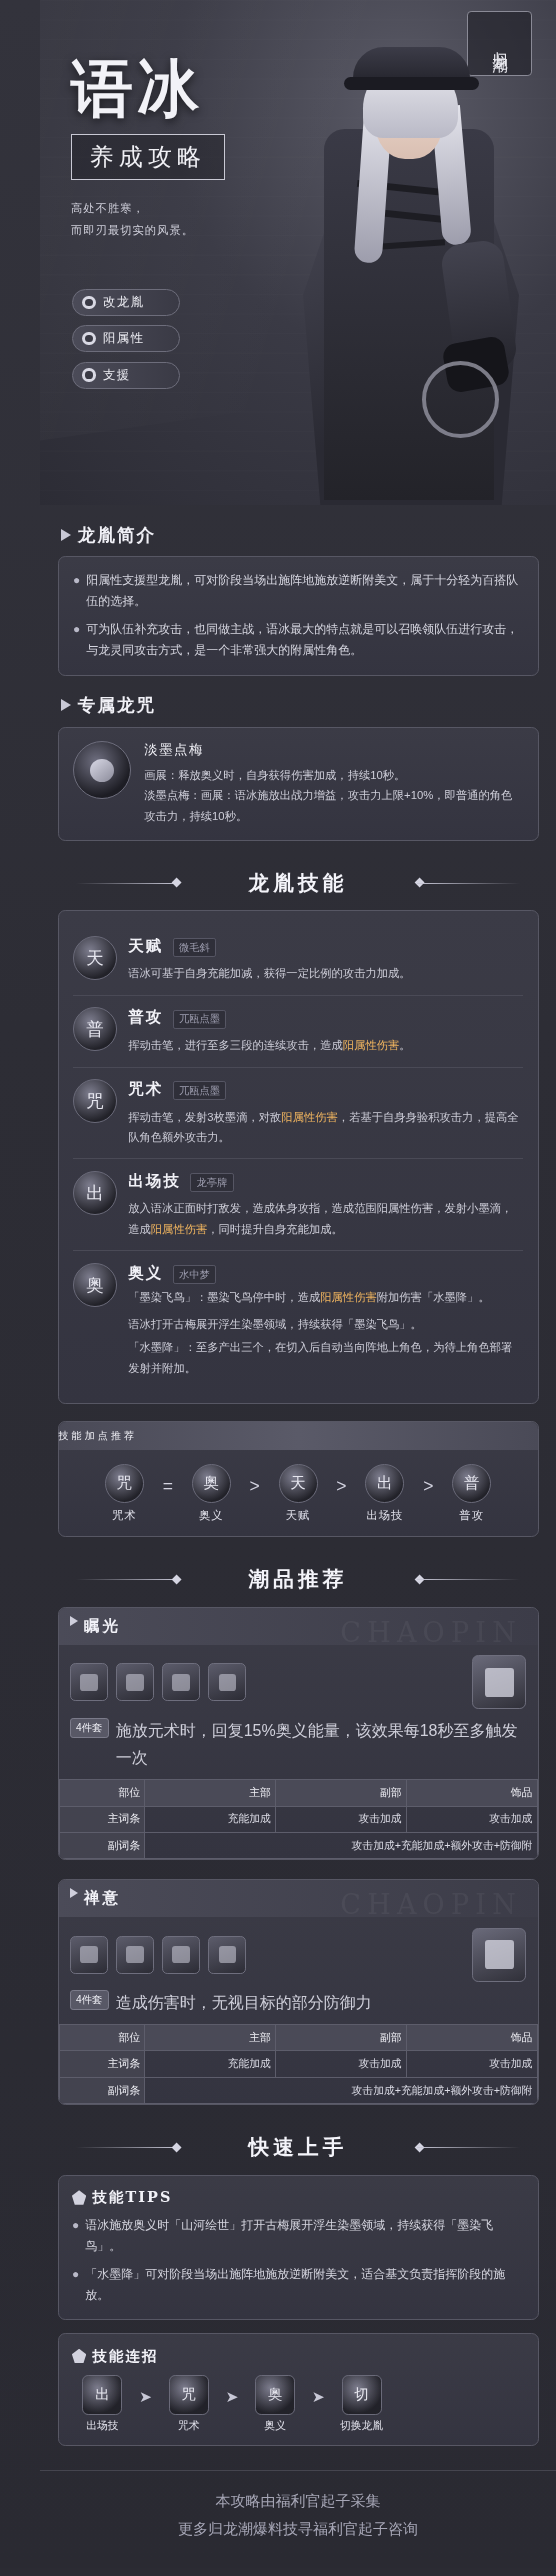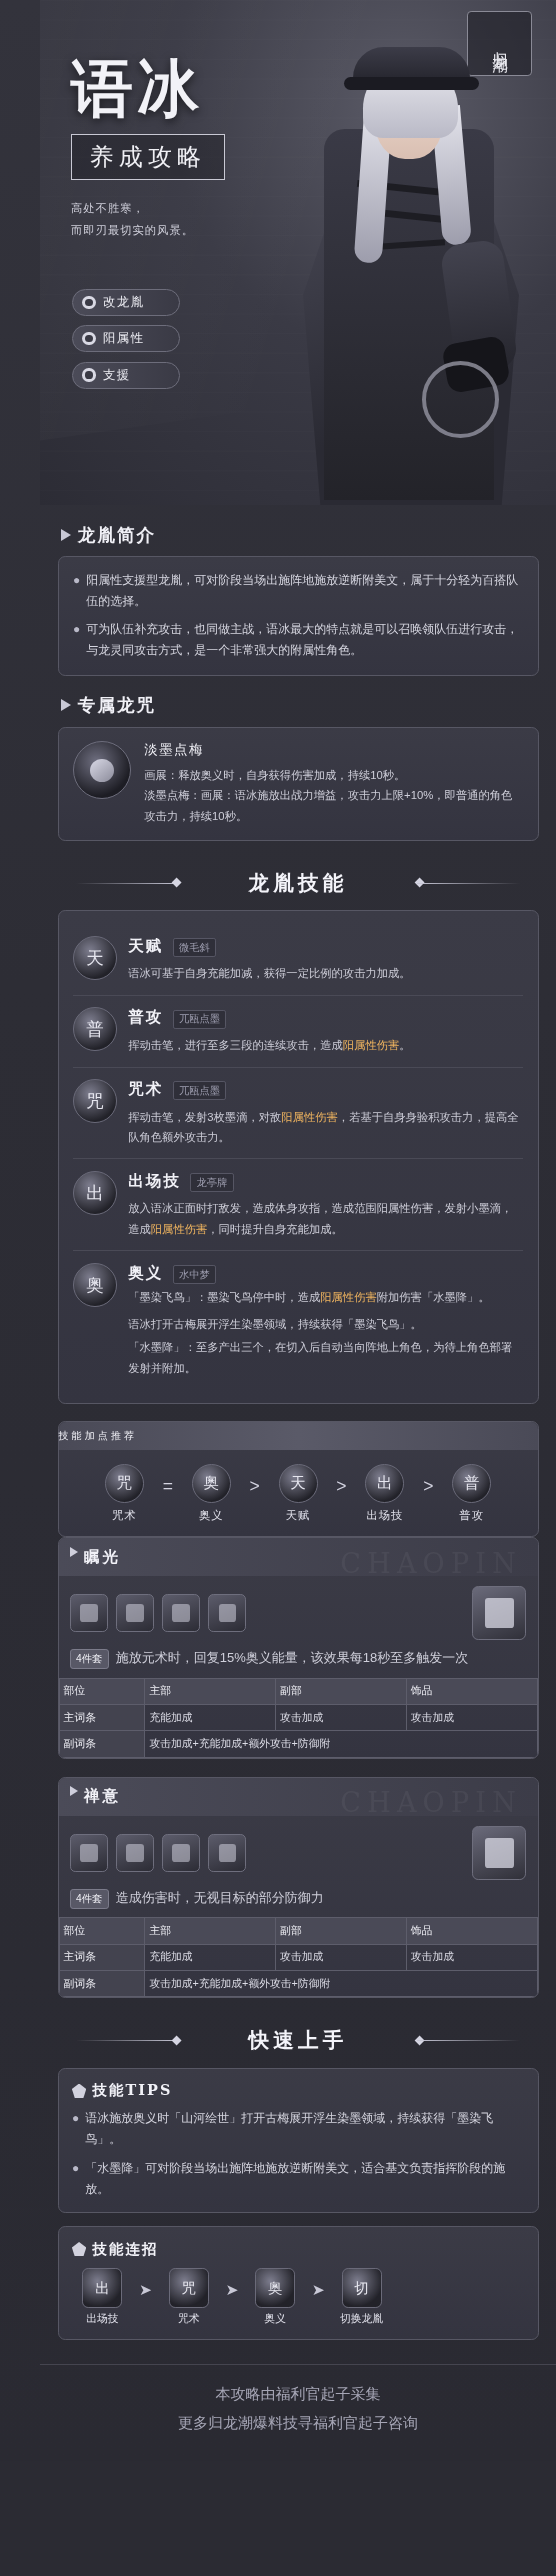--- a/index.html
+++ b/index.html
@@ -94,23 +94,23 @@
   .gear-head { display:flex; gap:6.2px; padding:8.2px 11.3px; background:linear-gradient(90deg,#4b4b58,#3c3c48); }
   .gear-head .tri { width:0;height:0;border-left:8.2px solid #cfcfdc; border-top:5.2px solid transparent; border-bottom:5.2px solid transparent; }
   .gear-head h3 { margin:0; font-size:15.5px; letter-spacing:3.1px; color:#f2f2f8; font-family:"DejaVu Serif", serif; }
   .gear-items { display:flex; align-items:center; gap:8.2px; padding:10.3px 11.3px 4.1px; }
   .gi { width:38px; height:38px; border-radius:5.2px; background:linear-gradient(160deg,#5c5c6b,#2c2c35); border:1px solid #6e6e7d; position:relative; }
   .gi.big { width:54px; height:54px; margin-left:auto; border-radius:6.2px; background:linear-gradient(160deg,#6a6a7a,#303039); }
   .gi i { position:absolute; inset:9.3px; display:block; background:#cfcfdc; opacity:.55; border-radius:3.1px; }
   .gi.big i { inset:11.3px; background:#e3e3ee; opacity:.7; }
   .gear-eff { display:flex; gap:7.2px; padding:3.1px 11.3px 8.2px; align-items:flex-start; }
   .pill { flex:none; background:#585866; border:0.5px solid #7b7b8a; border-radius:3.1px; color:#f0f0f6; font-size:10.3px; padding:2.1px 5.2px; margin-top:1.5px; }
-  .gear-eff p { margin:0; font-size:13px; line-height:1.7; color:#cfcfda; }
+  .gear-eff p { margin:0; font-size:16px; line-height:1.7; color:#cfcfda; }
   table.attr { width:100%; border-collapse:collapse; margin:0 0 0 0; }
-  table.attr th, table.attr td { border:0.5px solid #5d5d6b; padding:5.7px 4.1px; text-align:left; font-size:10.8px; color:#dcdce6; }
+  table.attr th, table.attr td { border:0.5px solid #5d5d6b; padding:5.7px 4.1px; text-align:right; font-size:10.8px; color:#dcdce6; }
   table.attr th { background:#4a4a57; color:#f1f1f7; font-weight:normal; }
   table.attr td.lead { background:#43434f; color:#f0f0f6; }
 
   
   .tips-card { background:linear-gradient(180deg,#3b3b46,#343440); border:0.5px solid #575764; border-radius:7.2px; padding:12.4px 13.4px; }
   .tips-head { display:flex; align-items:center; gap:6.2px; margin-bottom:8.2px; }
   .tips-head .ico { width:14.4px; height:14.4px; background:#d2d2de; clip-path:polygon(50% 0,100% 38%,80% 100%,20% 100%,0 38%); }
   .tips-head h3 { margin:0; font-size:14.4px; letter-spacing:2.1px; color:#f2f2f8; font-family:"DejaVu Serif", serif; }
   .combo-row { display:flex; align-items:center; gap:6.2px; margin-top:9.3px; }
   .combo { text-align:center; width:61px; }
@@ -332,20 +332,27 @@
         <div class="prio-item">
           <div class="prio-ic">
               <span>普</span>
             </div>
           <div class="prio-lb">普攻</div>
         </div>
       </div>
     </div>
   </div>
 
+  <div class="banner">
+    <span class="line l"></span>
+    <span class="dia l"></span>
+    <span class="bt">潮品推荐</span>
+    <span class="dia r"></span>
+    <span class="line r"></span>
+  </div>
 
   <div class="section" style="margin-top:0">
 
     <div class="gear">
       <div class="gear-wm">CHAOPIN</div>
       <div class="gear-head">
         <span class="tri"></span>
         <h3>瞩光</h3>
       </div>
       <div class="gear-items">

